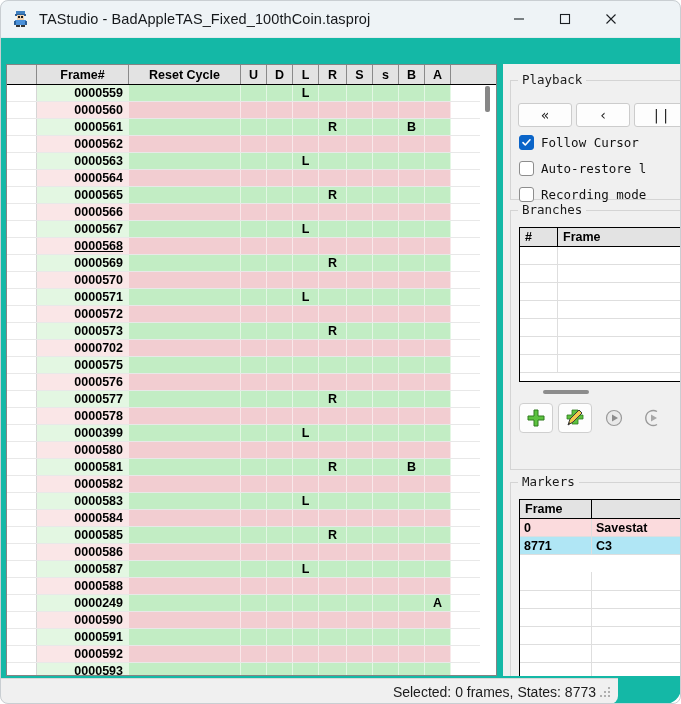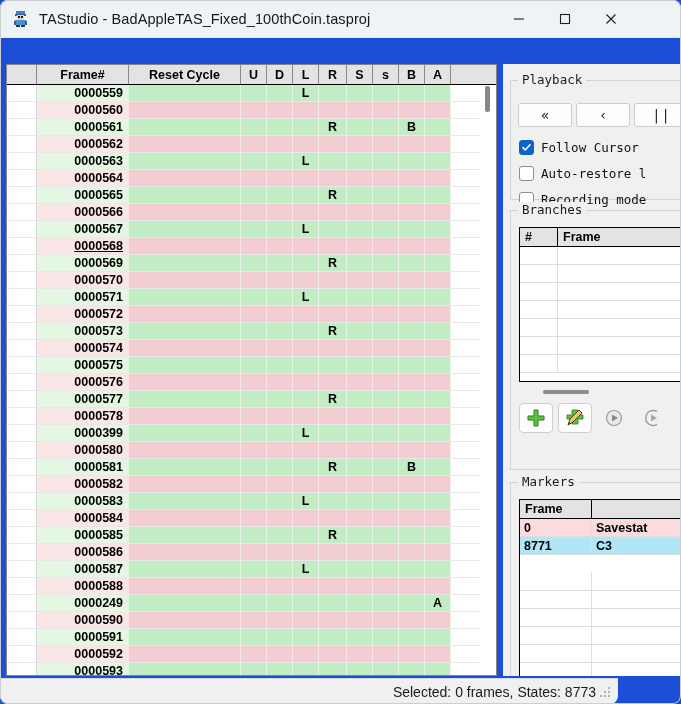--- a/index.html
+++ b/index.html
@@ -5,22 +5,23 @@
   html, body {
     margin: 0; padding: 0;
     width: 681px; height: 704px;
     overflow: hidden;
     background: #ffffff;
     font-family: "Liberation Sans", sans-serif;
   }
   #app {
     position: relative;
     width: 681px; height: 704px;
-    background: #1d4ed8;
+    background: #14b8a6;
     box-sizing: border-box;
+    border-radius: 16px;
   }
 
   
   #titlebar {
     position: absolute; left: 0; top: 0; width: 681px; height: 38px;
     background: #eef3f6;
     border-top-left-radius: 8px; border-top-right-radius: 8px;
     display: flex; align-items: center;
     border-bottom: 1px solid #e4eaee;
     box-sizing: border-box;
@@ -147,21 +148,21 @@
     display: flex; align-items: center; justify-content: center;
     font-size: 14px; color: #222; box-sizing: border-box;
     font-family: "DejaVu Sans", sans-serif;
   }
   #pb-b1 { left: 7px;  width: 54px; }
   #pb-b2 { left: 65px; width: 54px; }
   #pb-b3 { left: 123px; width: 54px; }
 
   .cbrow {
     position: absolute; left: 8px; height: 20px;
-    display: flex; align-items: flex-end; white-space: nowrap;
+    display: flex; align-items: flex-start; white-space: nowrap;
   }
   #cb1 { top: 54px; }
   #cb2 { top: 80px; }
   #cb3 { top: 106px; }
   .cbox {
     width: 15px; height: 15px; box-sizing: border-box;
     border: 1px solid #8d8d8d; border-radius: 3px; background: #fff;
     margin-right: 7px; flex: none;
     display: flex; align-items: center; justify-content: center;
   }
@@ -510,21 +511,21 @@
           <div class="pcell data" style="width: 26px; flex: 0 0 26px;"></div>
           <div class="pcell data" style="width: 28px; flex: 0 0 28px;">R</div>
           <div class="pcell data" style="width: 26px; flex: 0 0 26px;"></div>
           <div class="pcell data" style="width: 26px; flex: 0 0 26px;"></div>
           <div class="pcell data" style="width: 26px; flex: 0 0 26px;"></div>
           <div class="pcell data" style="width: 26px; flex: 0 0 26px;"></div>
           <div class="pcell tail" style="width: 45px; flex: 0 0 45px;"></div>
         </div>
         <div class="prow row-pink">
           <div class="pcell idx" style="width: 30px; flex: 0 0 30px;"></div>
-          <div class="pcell frame" style="width: 92px; flex: 0 0 92px;">0000574</div>
+          <div class="pcell frame" style="width: 92px; flex: 0 0 92px;">0000702</div>
           <div class="pcell data" style="width: 112px; flex: 0 0 112px;"></div>
           <div class="pcell data" style="width: 26px; flex: 0 0 26px;"></div>
           <div class="pcell data" style="width: 26px; flex: 0 0 26px;"></div>
           <div class="pcell data" style="width: 26px; flex: 0 0 26px;"></div>
           <div class="pcell data" style="width: 28px; flex: 0 0 28px;"></div>
           <div class="pcell data" style="width: 26px; flex: 0 0 26px;"></div>
           <div class="pcell data" style="width: 26px; flex: 0 0 26px;"></div>
           <div class="pcell data" style="width: 26px; flex: 0 0 26px;"></div>
           <div class="pcell data" style="width: 26px; flex: 0 0 26px;"></div>
           <div class="pcell tail" style="width: 45px; flex: 0 0 45px;"></div>

